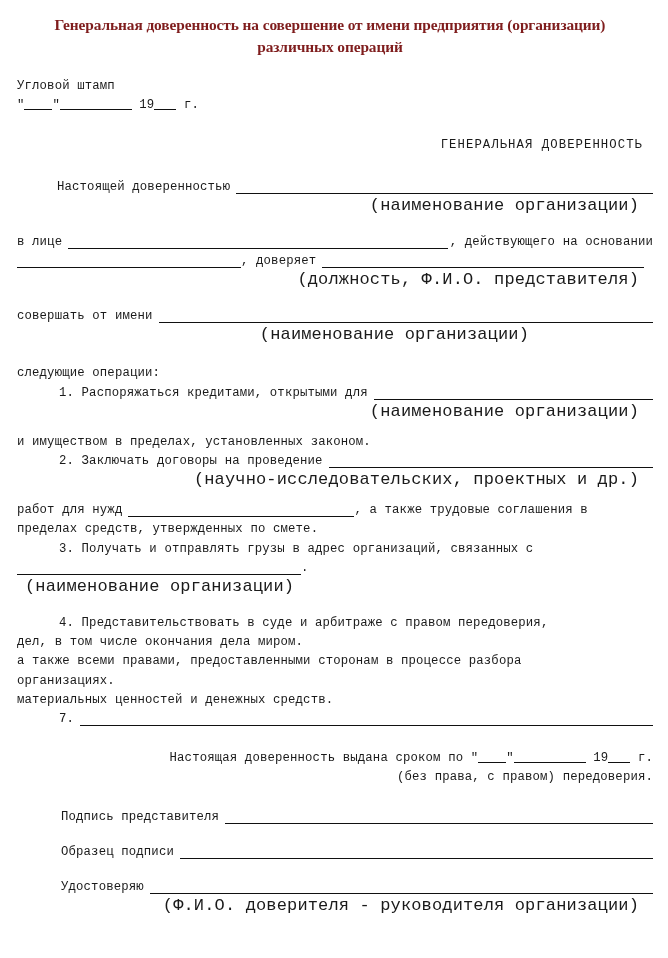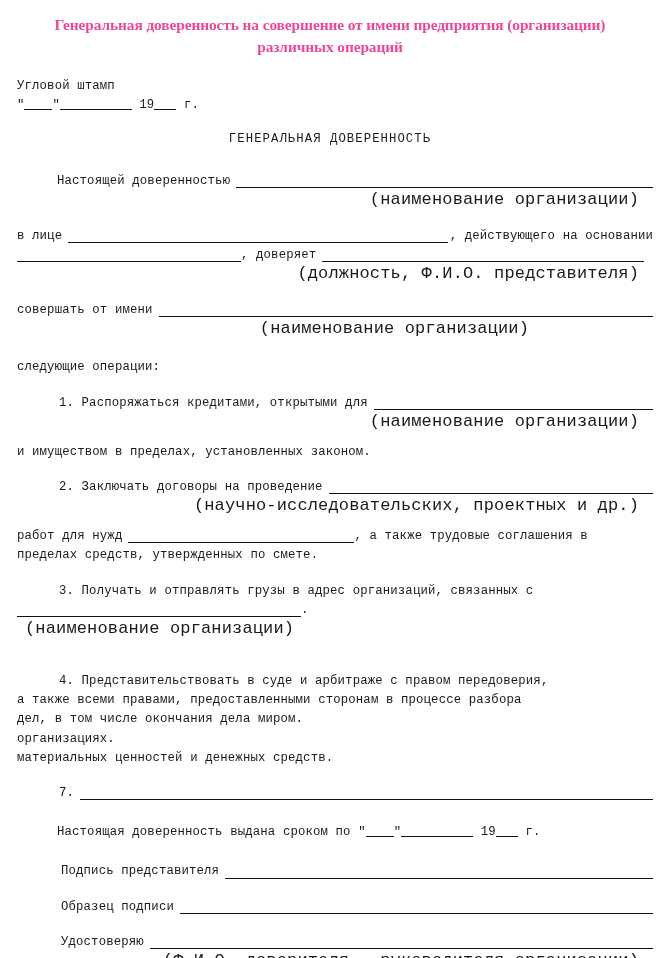--- a/index.html
+++ b/index.html
@@ -25,21 +25,21 @@
     padding: 0;
   }
 
   
   .doc-title {
     font-family: "Liberation Serif", "DejaVu Serif", serif;
     font-weight: bold;
     font-size: 15.4px;
     line-height: 22px;
     text-align: center;
-    color: #ec4899;
+    color: #7f1d1d;
     padding: 14px 8px 0 0;
     letter-spacing: -0.1px;
   }
   .doc-title .ln2 { display: block; }
 
   
   .body-block {
     margin-top: 19px;
     padding: 0 15px 0 17px;
     font-size: 12.3px;
@@ -67,34 +67,34 @@
   .caption {
     text-align: right;
     font-size: 17px;
     line-height: 18px;
     letter-spacing: 0.15px;
   }
   .caption.left-cap { text-align: left; padding-left: 16px; }
   .caption.cap-indent-a { padding-right: 14px; }
 
   .center-head {
-    text-align: center;
+    text-align: right;
     font-size: 12.3px;
     letter-spacing: 1.05px;
-    margin-top: 15px;
+    margin-top: 21px;
     padding-right: 10px;
   }
   .sp-12 { height: 12px; }
   .sp-16 { height: 16px; }
   .sp-18 { height: 18px; }
   .sp-20 { height: 20px; }
   .sp-22 { height: 22px; }
 
-  .indent { padding-left: 42px; margin-top: 16px; }
-  .indent-sm { padding-left: 40px; }
+  .indent { padding-left: 42px; }
+  .indent-sm { padding-left: 40px; text-align: right; }
 
   .flexline {
     display: flex;
     align-items: flex-end;
     white-space: nowrap;
   }
   .flexline > .grow {
     flex: 1 1 auto;
     border-bottom: 1.3px solid #111;
     height: 13px;
@@ -202,40 +202,41 @@
     <div class="row indent">3. Получать  и отправлять грузы в адрес организаций,  связанных с</div>
     <div class="fixedline">
       <span class="seg" style="width:284px"></span>
       <span>.</span>
     </div>
     <div class="caption left-cap" style="padding-left:8px">(наименование организации)</div>
 
     <div class="sp-18"></div>
 
     <div class="row indent">4. Представительствовать в суде и арбитраже с правом передоверия,</div>
+    <div class="row">дел, в том числе окончания дела миром.</div>
     <div class="row">а также всеми правами,  предоставленными сторонам в  процессе  разбора</div>
-    <div class="row">дел, в том числе окончания дела миром.</div>
 
     <div class="row">организациях.</div>
 
     <div class="row">материальных ценностей и денежных средств.</div>
 
     <div class="flexline indent">
       <span>7.</span>
       <span class="grow"></span>
     </div>
 
     <div class="sp-20"></div>
 
     <div class="row indent-sm">
       <span>Настоящая доверенность выдана сроком по</span>
       <span>"</span><span class="fill w-sm"></span><span>"</span><span class="fill w-md"></span>
       <span>19</span><span class="fill w-xs"></span>
       <span>г.</span>
     </div>
+    <div class="row indent-sm" style="padding-left:38px">(без права, с правом) передоверия.</div>
 
     <div class="sp-20"></div>
 
     <div class="flexline" style="padding-left:44px">
       <span>Подпись представителя</span>
       <span class="grow"></span>
     </div>
 
     <div class="sp-16"></div>
 

